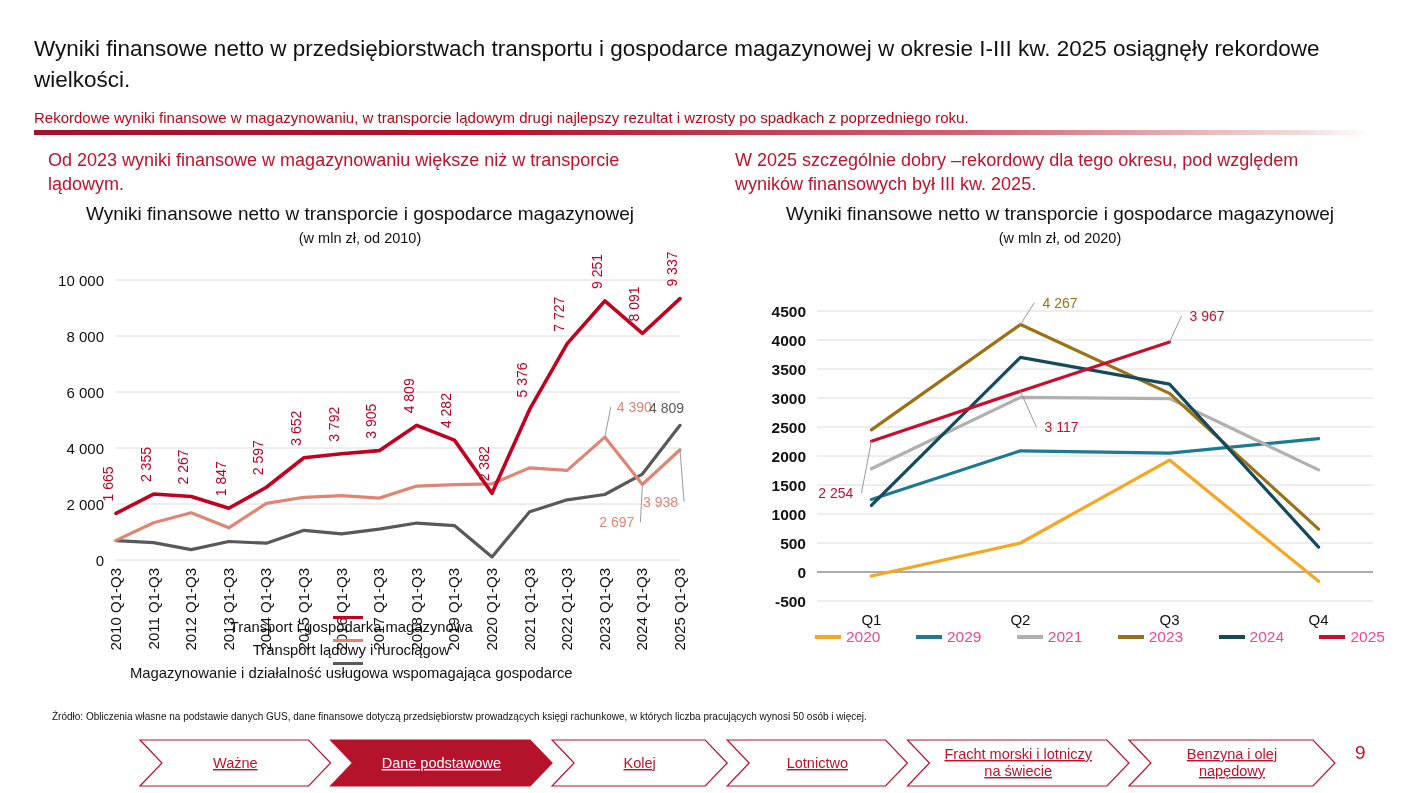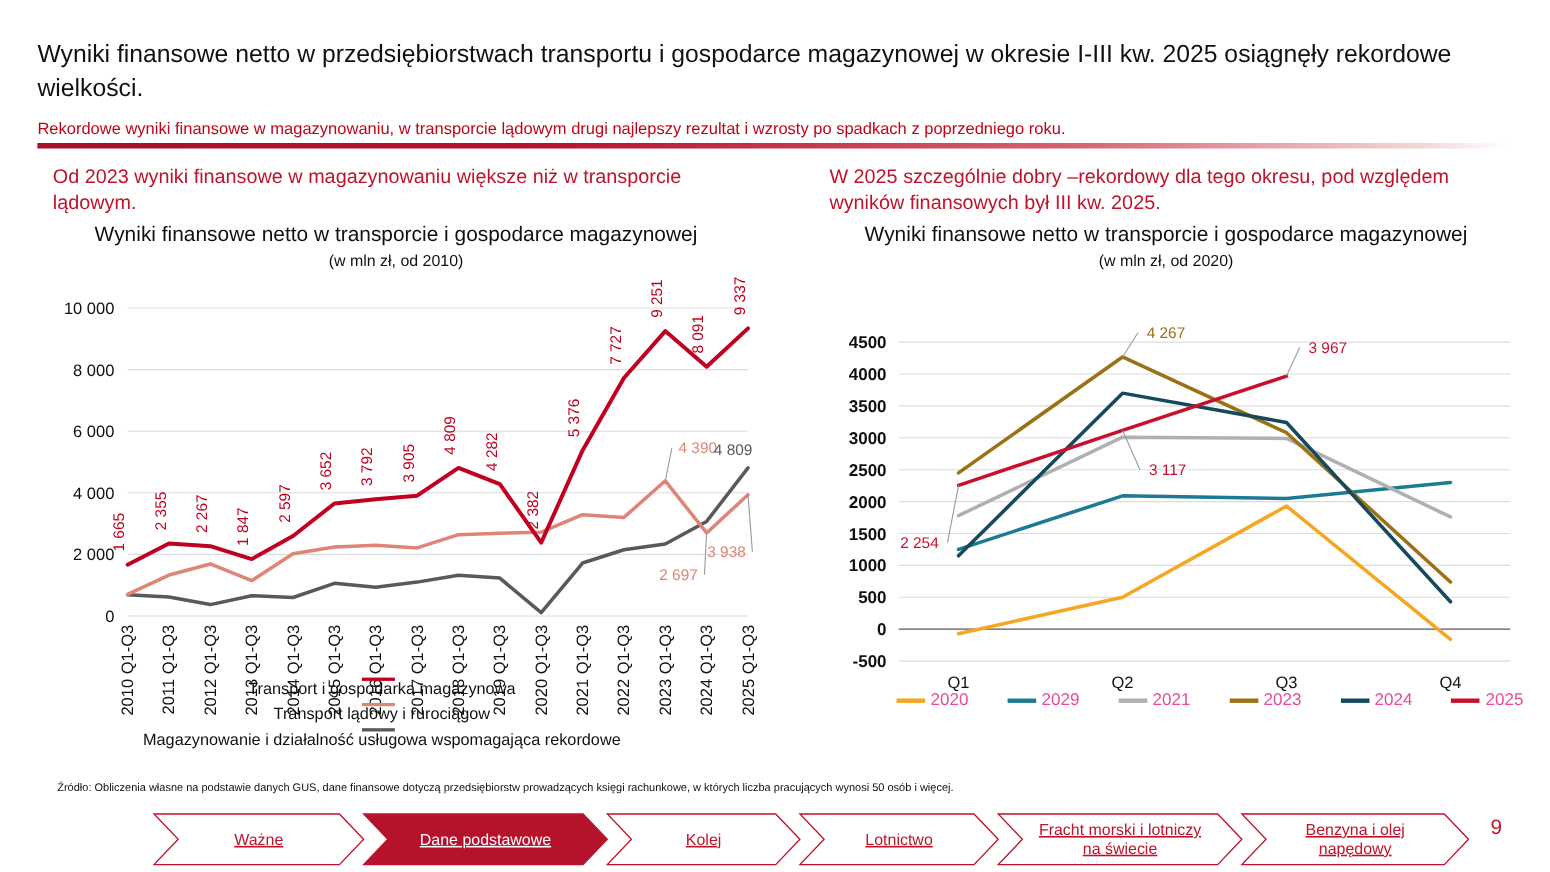--- a/index.html
+++ b/index.html
@@ -22,21 +22,21 @@
   .kicker-rule{
     position:absolute;left:34px;top:130px;width:1335px;height:5px;
     background:linear-gradient(to right,#A8112A 0%,#B8122C 35%,#D4606E 70%,#F3DADC 95%,#fff 100%);
   }
 
   
   .lead{
     position:absolute;font-size:18px;line-height:24px;color:#C0122A;
   }
   .lead.left{left:48px;top:148px;width:640px;}
-  .lead.right{left:735px;top:148px;width:620px;margin-left:19px;}
+  .lead.right{left:735px;top:148px;width:620px;}
 
   .chart-title{
     position:absolute;text-align:center;font-size:19px;line-height:27px;color:#111;
   }
   .chart-title .sub{display:block;font-size:14.5px;line-height:22px;text-align:center;}
   .chart-title.left{left:60px;top:200px;width:600px;}
   .chart-title.right{left:760px;top:200px;width:600px;}
 
   
   .chart{position:absolute;}
@@ -205,21 +205,21 @@
       <div class="row">
         <span class="swatch" style="background: rgb(192, 0, 32);"></span>
         <span>Transport i gospodarka magazynowa</span>
       </div>
       <div class="row">
         <span class="swatch" style="background: rgb(223, 133, 117);"></span>
         <span>Transport lądowy i rurociągow</span>
       </div>
       <div class="row">
         <span class="swatch" style="background: rgb(89, 89, 89);"></span>
-        <span>Magazynowanie i działalność usługowa wspomagająca rekordowe</span>
+        <span>Magazynowanie i działalność usługowa wspomagająca gospodarce</span>
       </div>
     </div>
   <div class="legend-right">
       <div class="item">
         <span class="swatch" style="background: rgb(245, 166, 35);"></span>
         <span>2020</span>
       </div>
       <div class="item">
         <span class="swatch" style="background: rgb(29, 122, 147);"></span>
         <span>2029</span>

